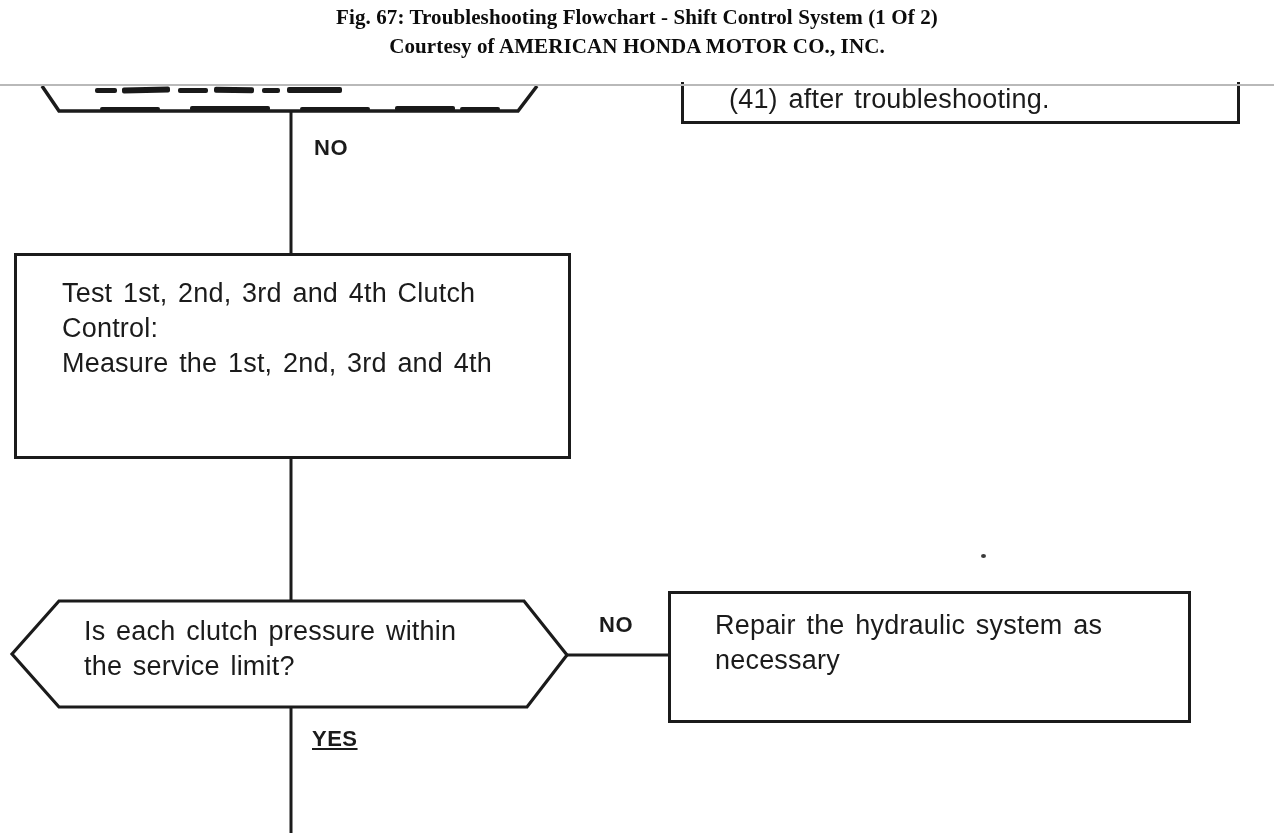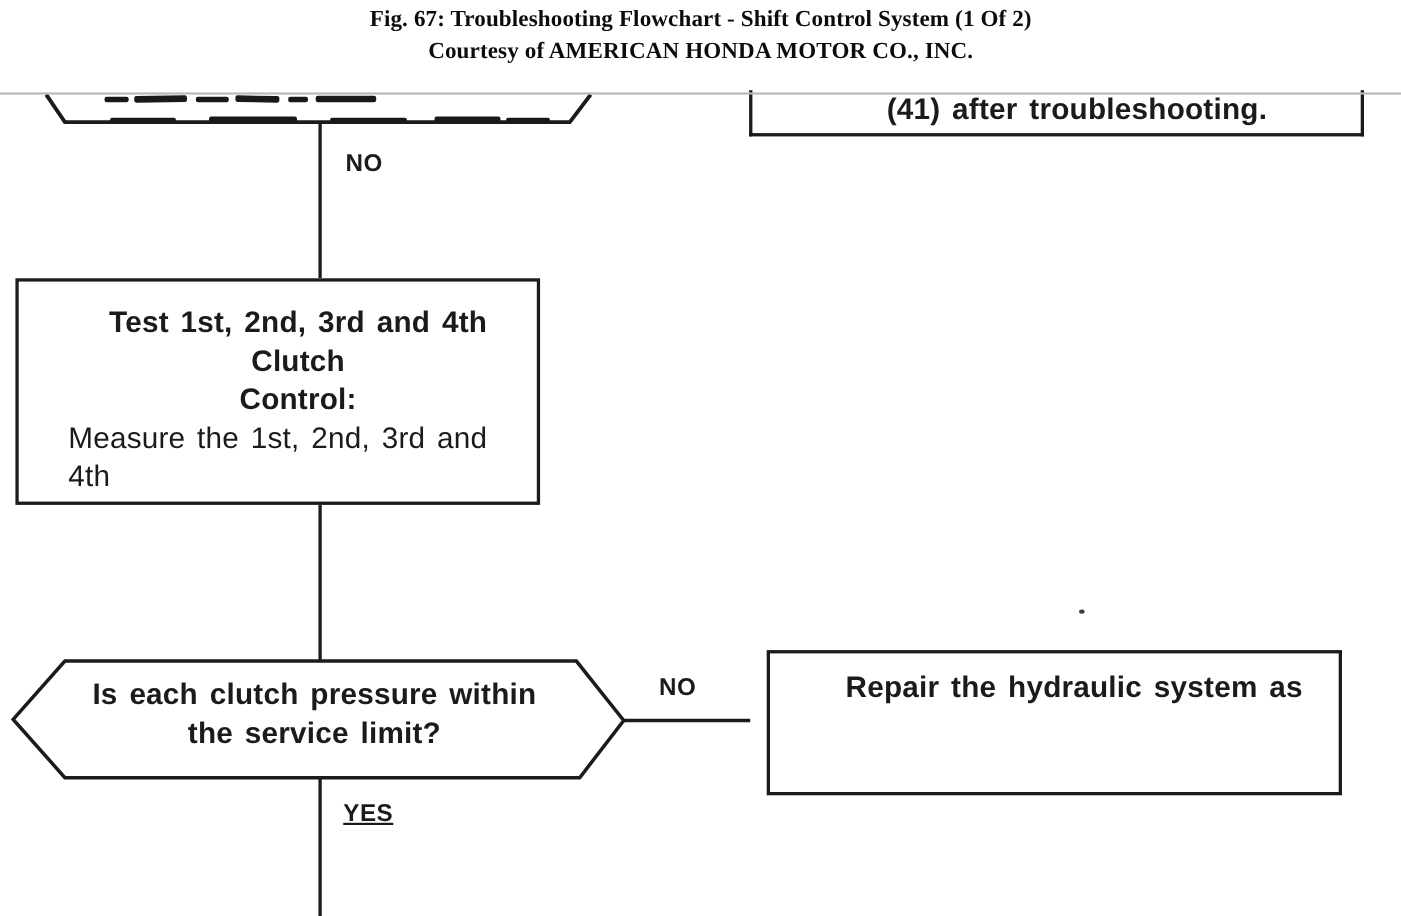--- a/index.html
+++ b/index.html
@@ -12,30 +12,30 @@
     position:absolute;top:0;left:0;width:1274px;text-align:center;
     font-family:"Liberation Serif",serif;font-weight:bold;color:#0c0c0c;
     padding-top:3px;
   }
   .header .hline{font-size:21px;line-height:28.5px;letter-spacing:.1px;}
   .scan-edge{
     position:absolute;left:0;top:84px;width:1274px;height:2px;background:#b9b9b9;
   }
   
   .flowtext{font-size:27px;line-height:35px;letter-spacing:.2px;word-spacing:3px;color:#1b1b1b;}
-  .bold{font-weight:bold;text-align:center;}
+  .bold{font-weight:normal;}
   .label{
     position:absolute;font-size:22px;font-weight:bold;letter-spacing:.5px;color:#1b1b1b;
   }
   
   .procbox{
     position:absolute;box-sizing:border-box;border:3px solid #1b1b1b;background:#fff;
   }
-  .box-test{left:14px;top:253px;width:477px;height:206px;padding:20px 8px 0 45px;}
-  .box-repair{left:697px;top:591px;width:523px;height:132px;padding:14px 8px 0 44px;}
+  .box-test{left:14px;top:253px;width:557px;height:206px;padding:20px 8px 0 45px;}
+  .box-repair{left:668px;top:591px;width:523px;height:132px;padding:14px 8px 0 44px;}
   .box-toppartial{
     left:681px;top:82px;width:559px;height:42px;border-top:none;
     padding:2px 8px 0 45px;line-height:30px;
   }
   
   .lines{position:absolute;left:0;top:0;width:1274px;height:833px;}
   
   .decision-text{position:absolute;left:84px;top:614px;}
   
   .smudge{position:absolute;background:#191919;border-radius:2px;}
@@ -87,20 +87,21 @@
 
   <div class="decision-text flowtext bold">
     <div>Is each clutch pressure within</div>
     <div>the service limit?</div>
   </div>
 
   <div class="label" style="left:599px;top:612px;">NO</div>
 
   <div class="procbox box-repair flowtext bold">
     <div>Repair the hydraulic system as</div>
+    <div>necessary</div>
   </div>
 
   <div class="label" style="left:312px;top:726px;text-decoration:underline;">YES</div>
 
   <div class="speck"></div>
 
   <div class="header">
     <div class="hline">Fig. 67: Troubleshooting Flowchart - Shift Control System (1 Of 2)</div>
     <div class="hline">Courtesy of AMERICAN HONDA MOTOR CO., INC.</div>
   </div>

